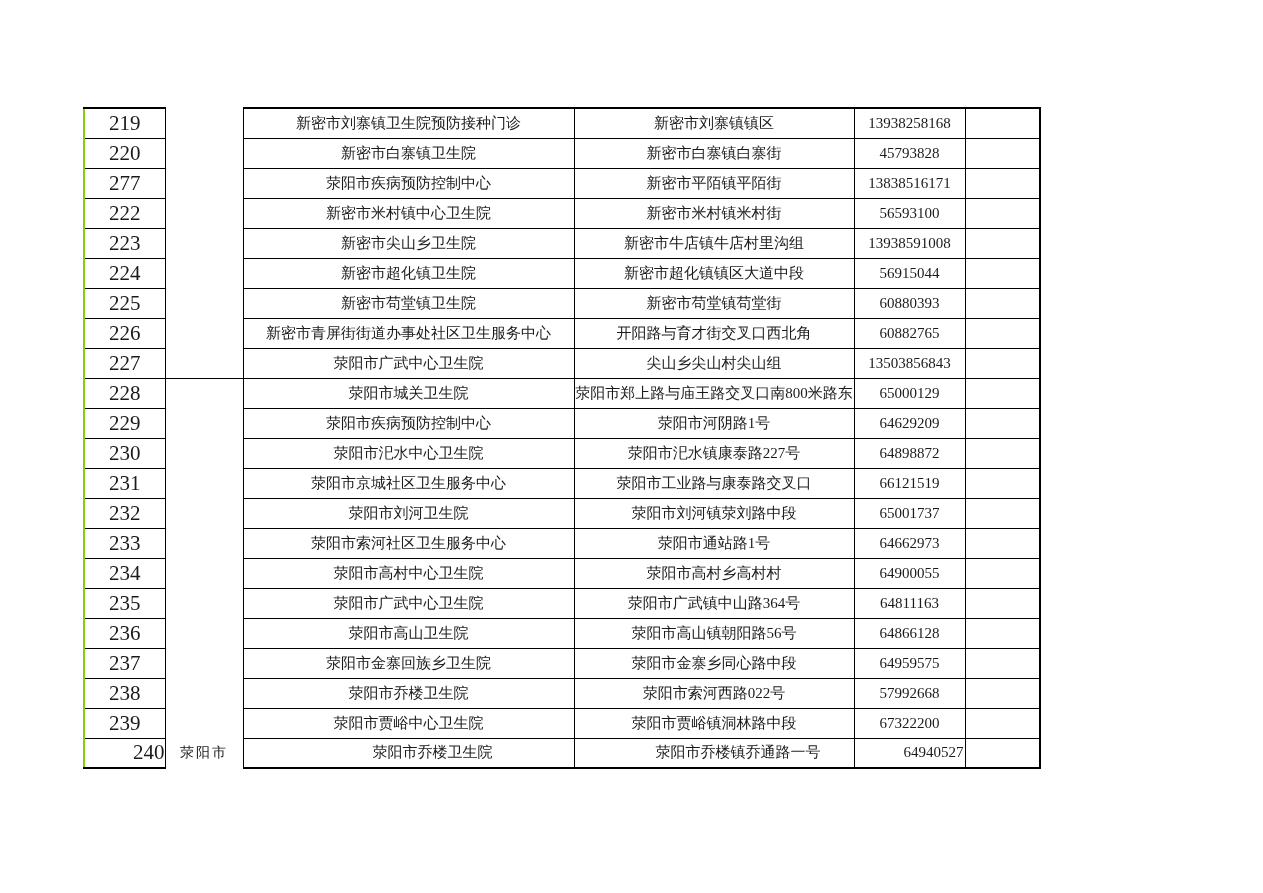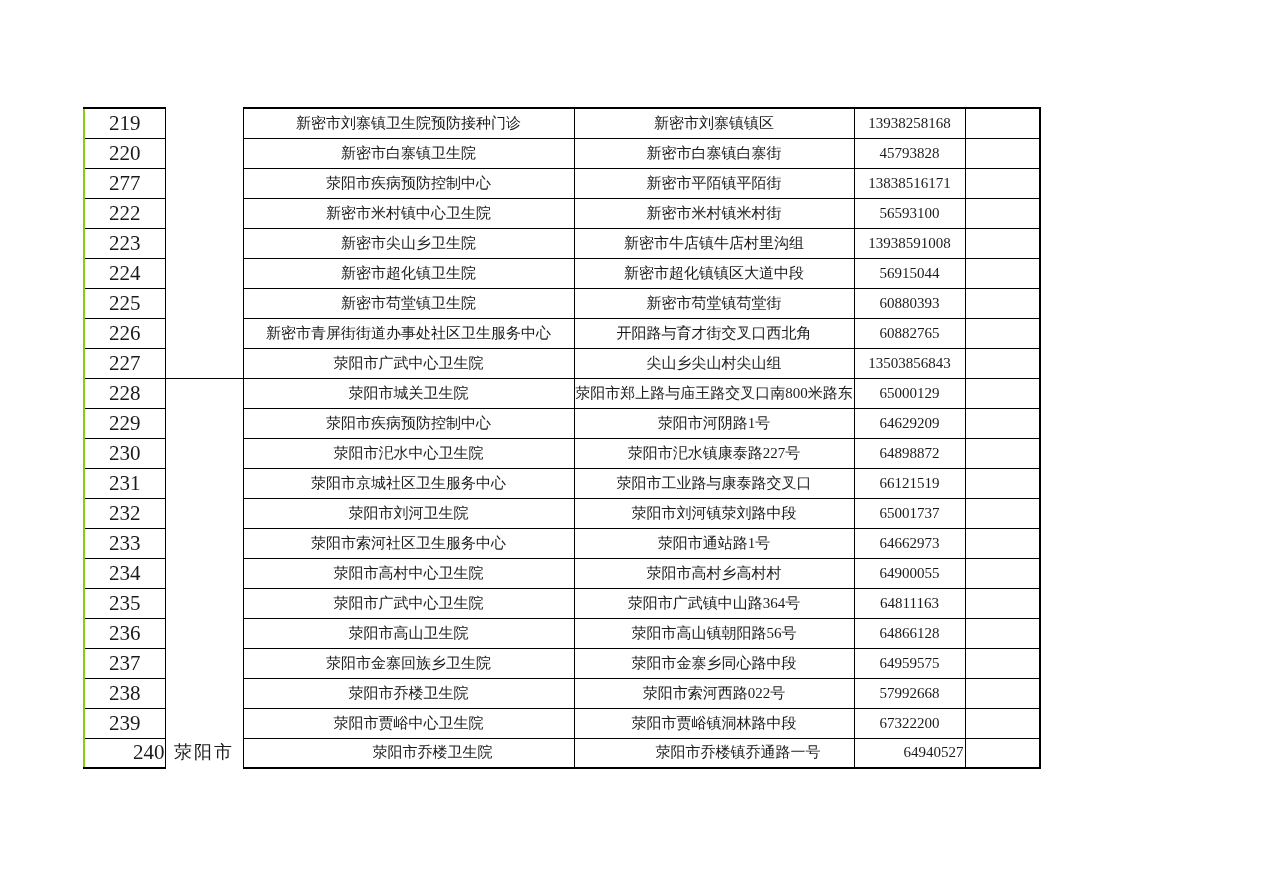--- a/index.html
+++ b/index.html
@@ -47,23 +47,22 @@
 
   tr.last td.no,
   tr.last td.txt,
   tr.last td.blank { border-bottom: 2px solid #000000; padding-left: 48px; }
 
   
   td.city-cont { border-top: none; }
   td.city-open { border-bottom: none; vertical-align: bottom; }
   .city-label {
     display: block;
-    font-size: 18px;
+    font-size: 14px;
     letter-spacing: 2px;
-    font-family: Liberation Mono, monospace;
   }
   td.city-open .city-label {
     height: 30px;
     line-height: 30px;
   }
 </style>
 </head>
 <body>
 
 <div class="sheet">

